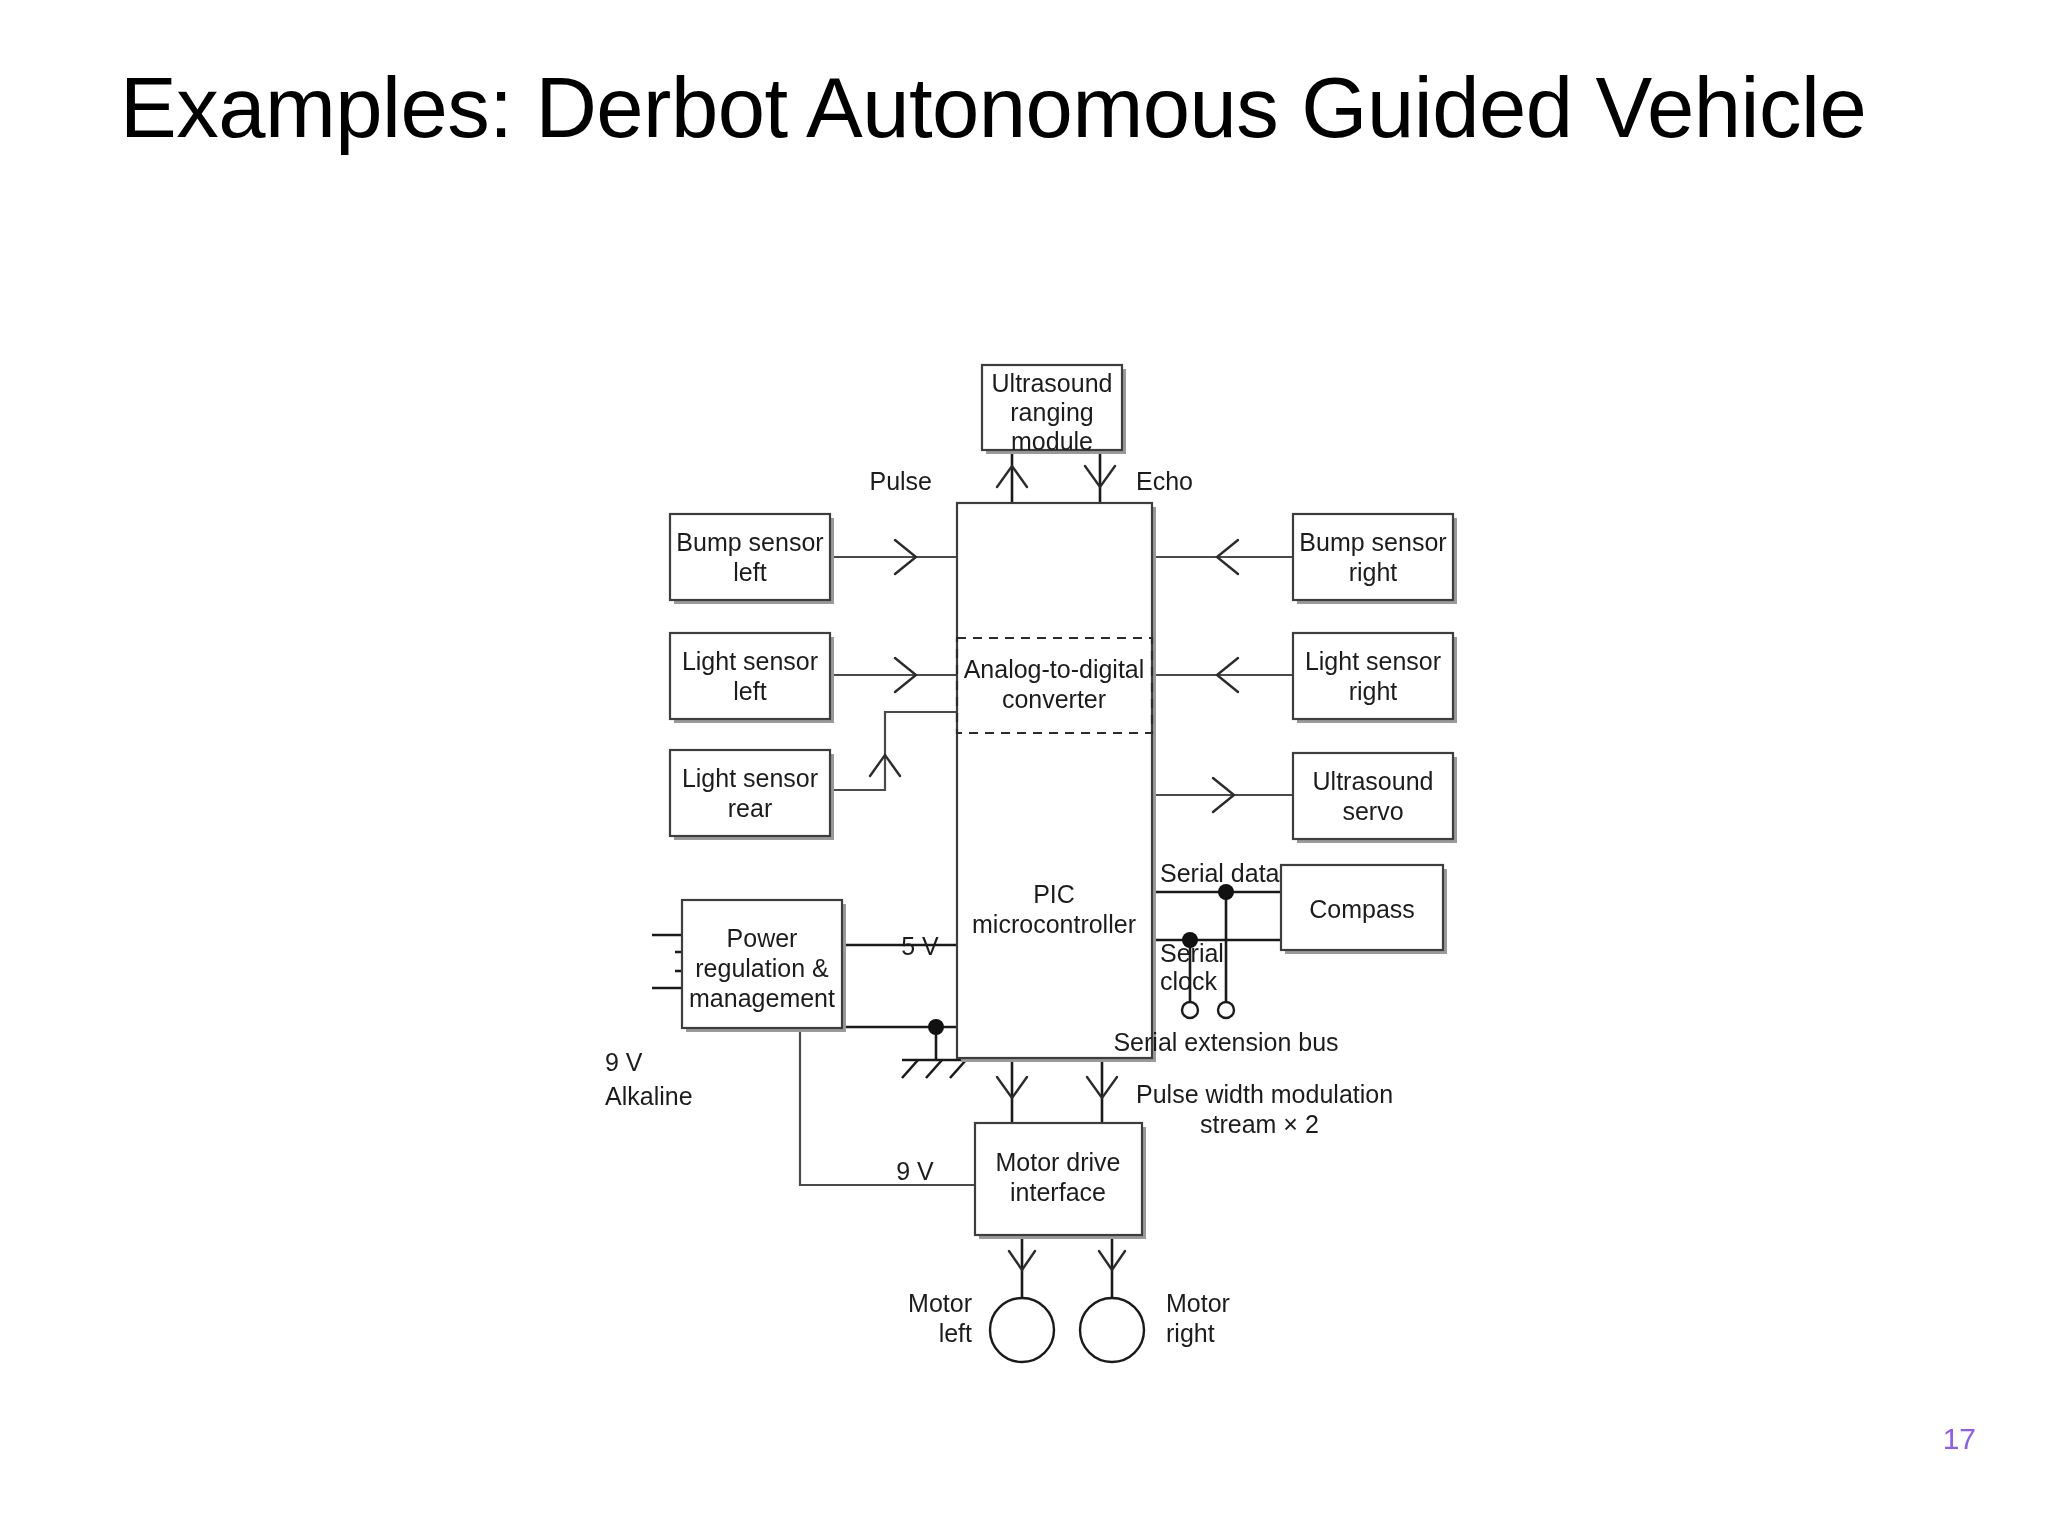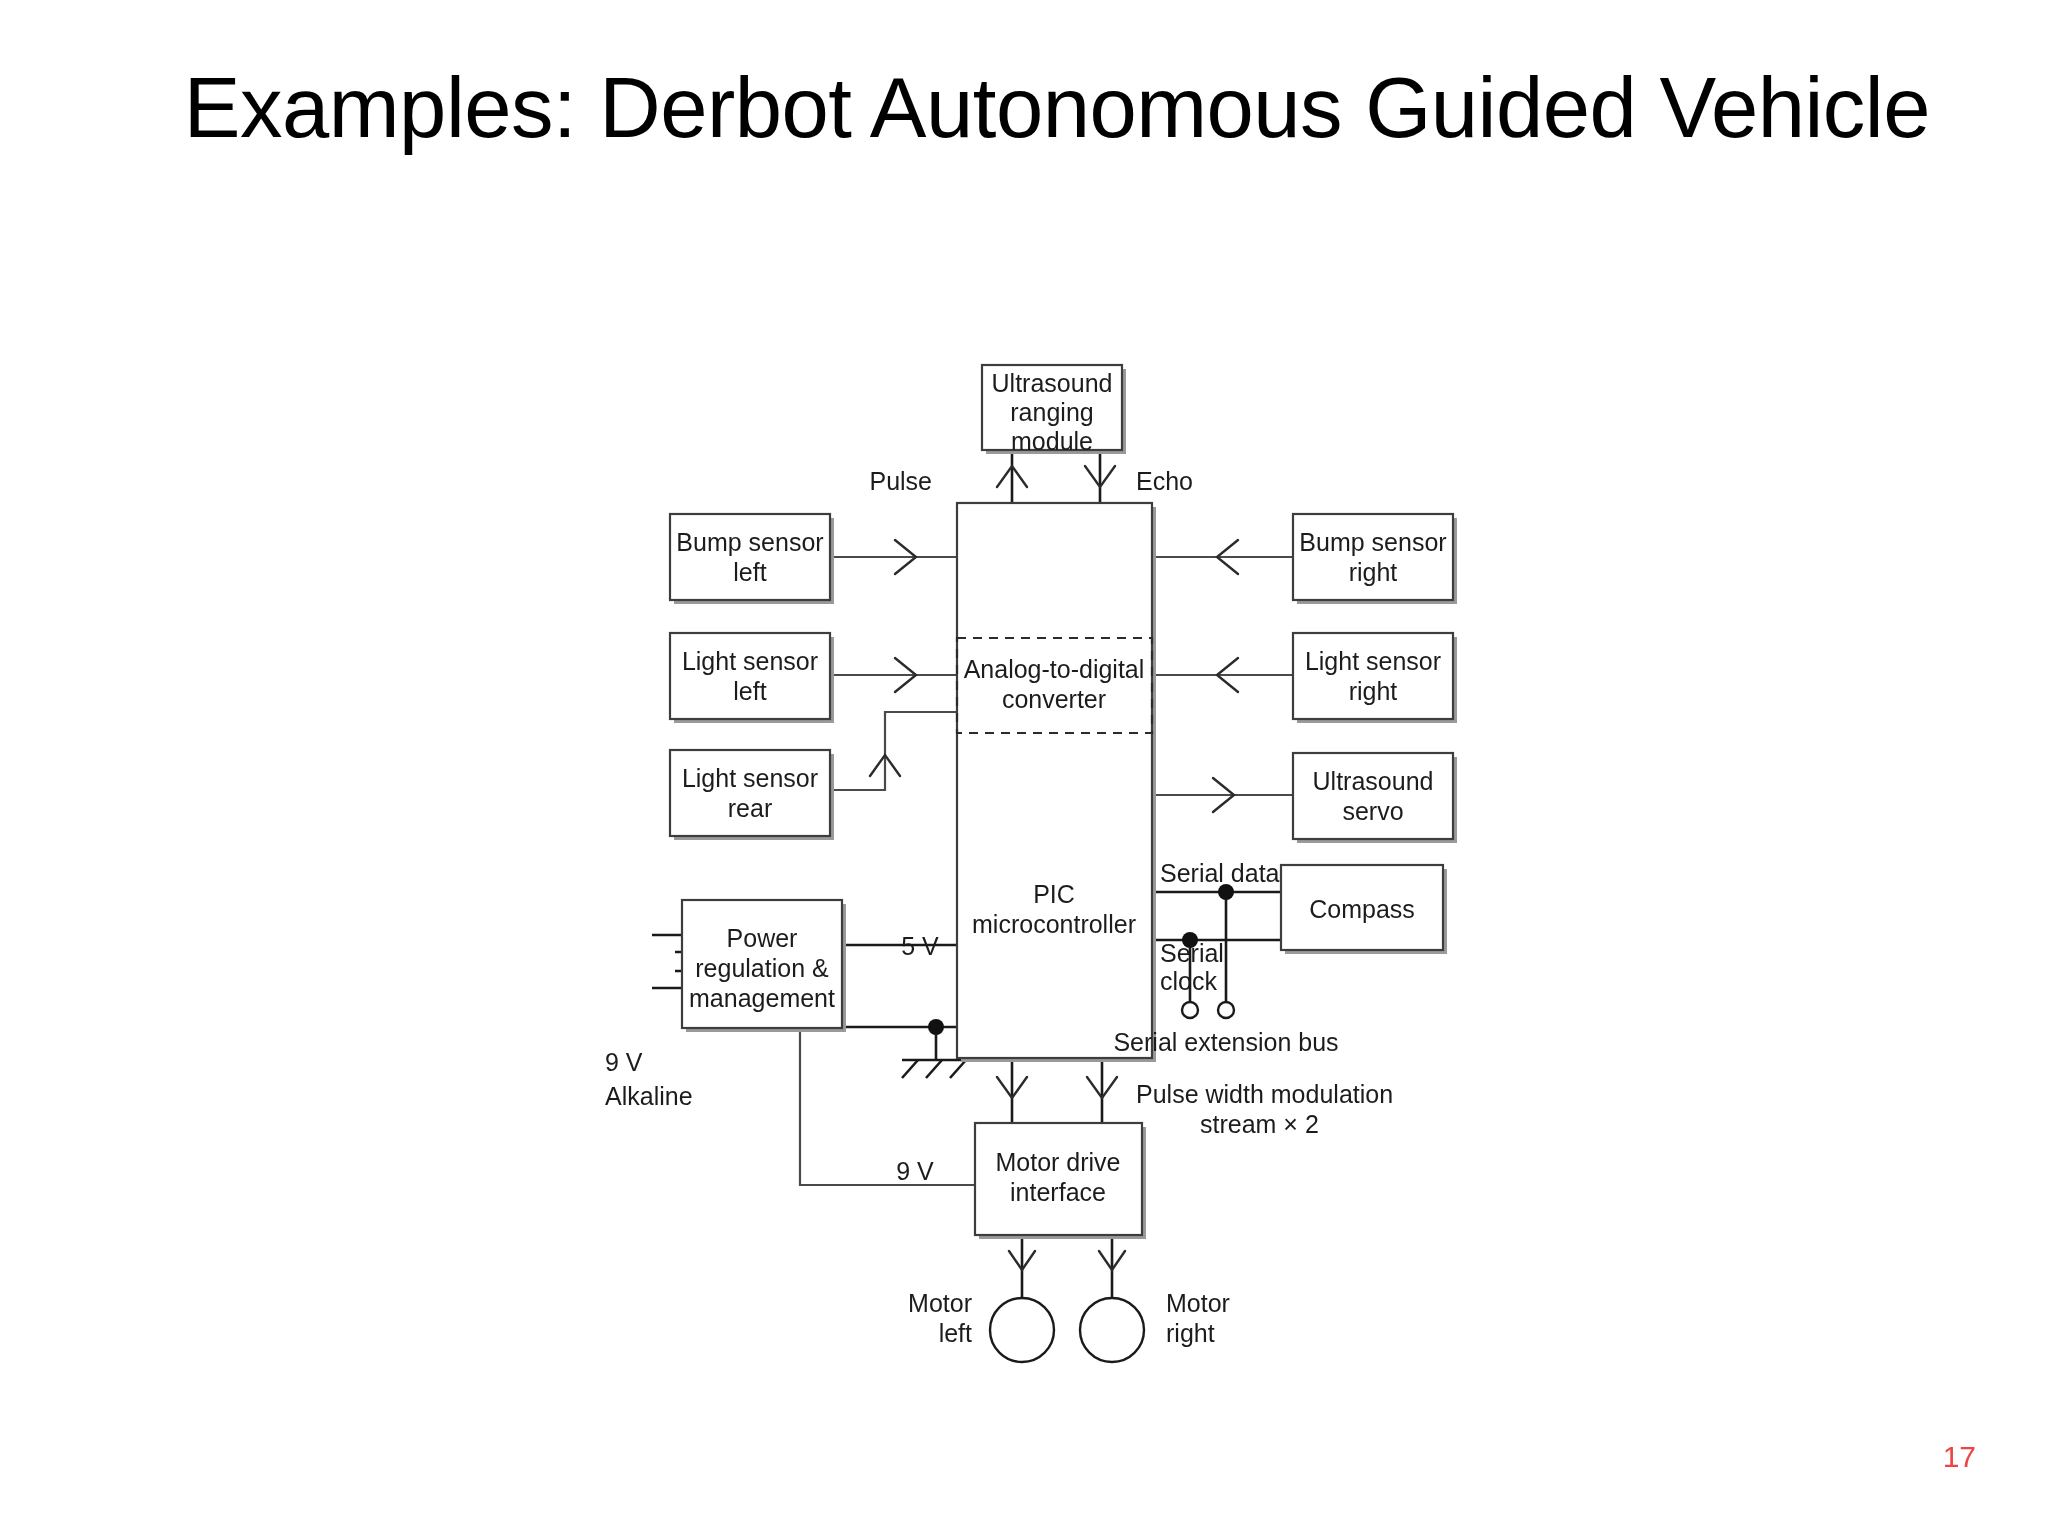--- a/index.html
+++ b/index.html
@@ -19,34 +19,34 @@
     left: 0; top: 0;
     width: 2048px;
     height: 1536px;
     background: #ffffff;
   }
   #slide-title {
     position: absolute;
     left: 120px;
     top: 60px;
     width: 1810px;
-    text-align: right;
+    text-align: left;
     font-size: 85px;
     line-height: 1.12;
     color: #000000;
     font-family: "Liberation Sans", sans-serif;
     font-weight: normal;
     letter-spacing: -0.5px;
   }
   #page-number {
     position: absolute;
     right: 72px;
-    bottom: 62px;
+    bottom: 80px;
     font-size: 30px;
-    color: #ef4444;
+    color: #8b5cf6;
     font-family: "Liberation Sans", sans-serif;
   }
   #diagram {
     position: absolute;
     left: 0;
     top: 0;
     width: 2048px;
     height: 1080px;
   }
   #diagram svg {

